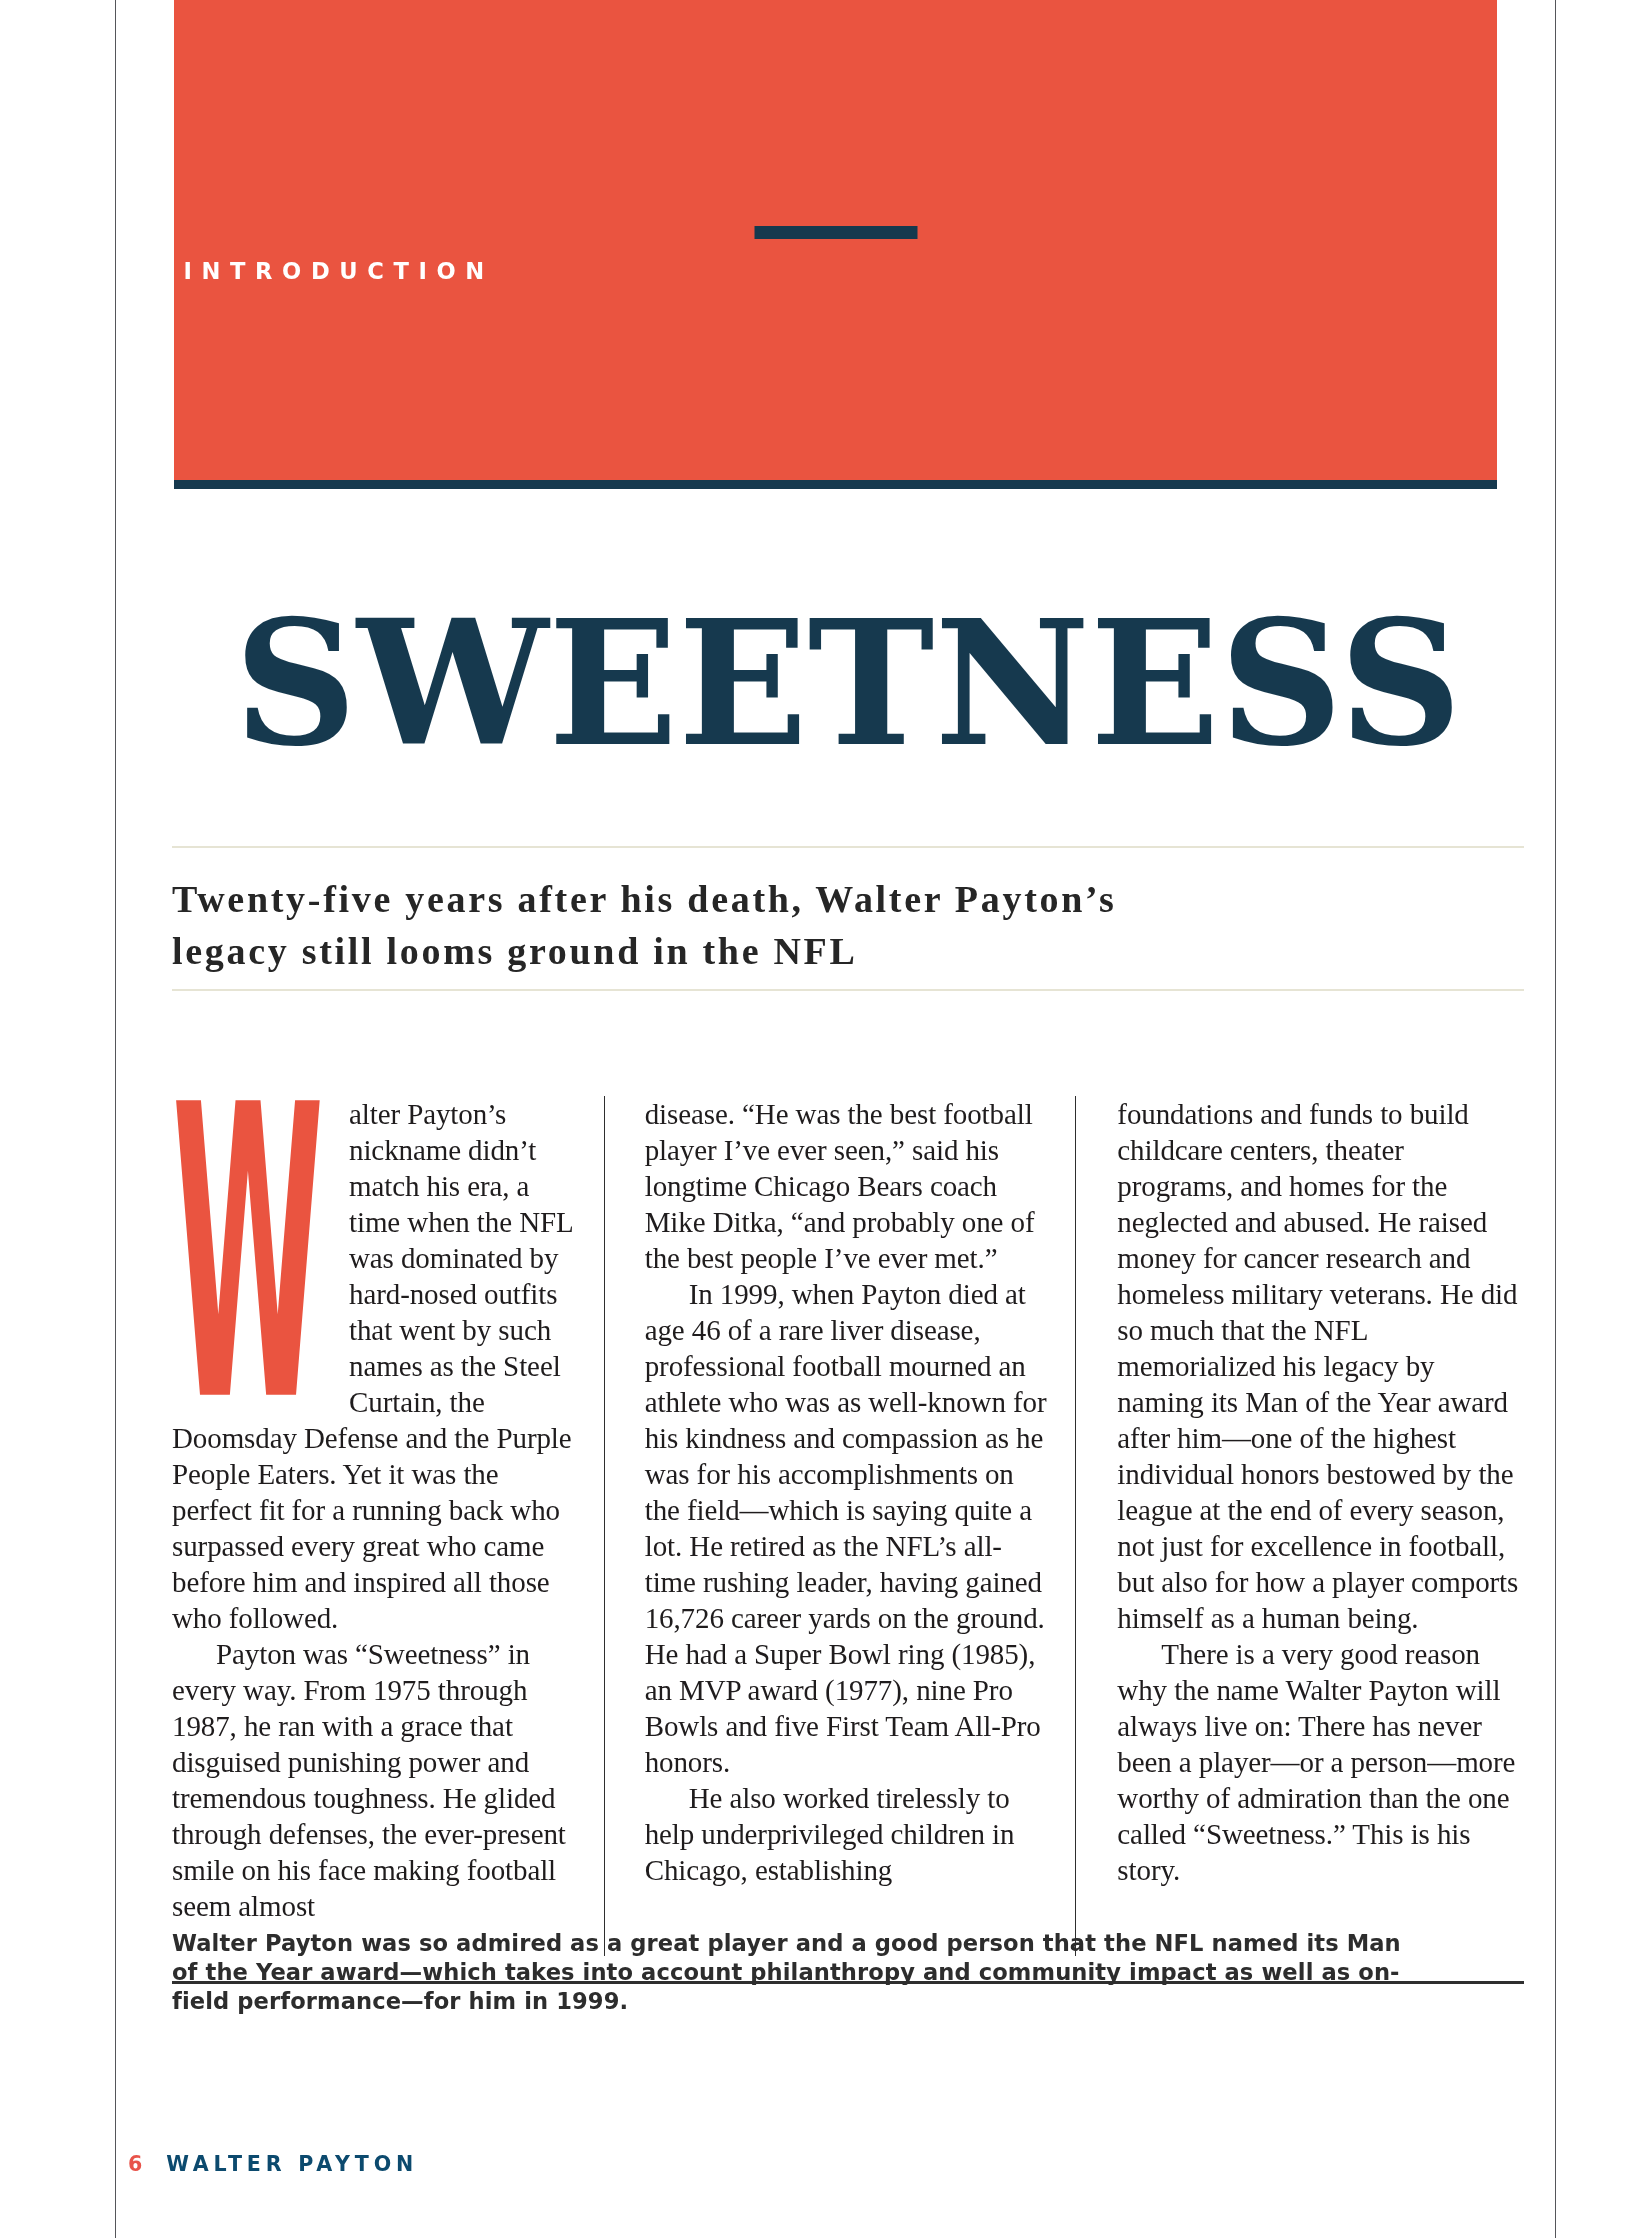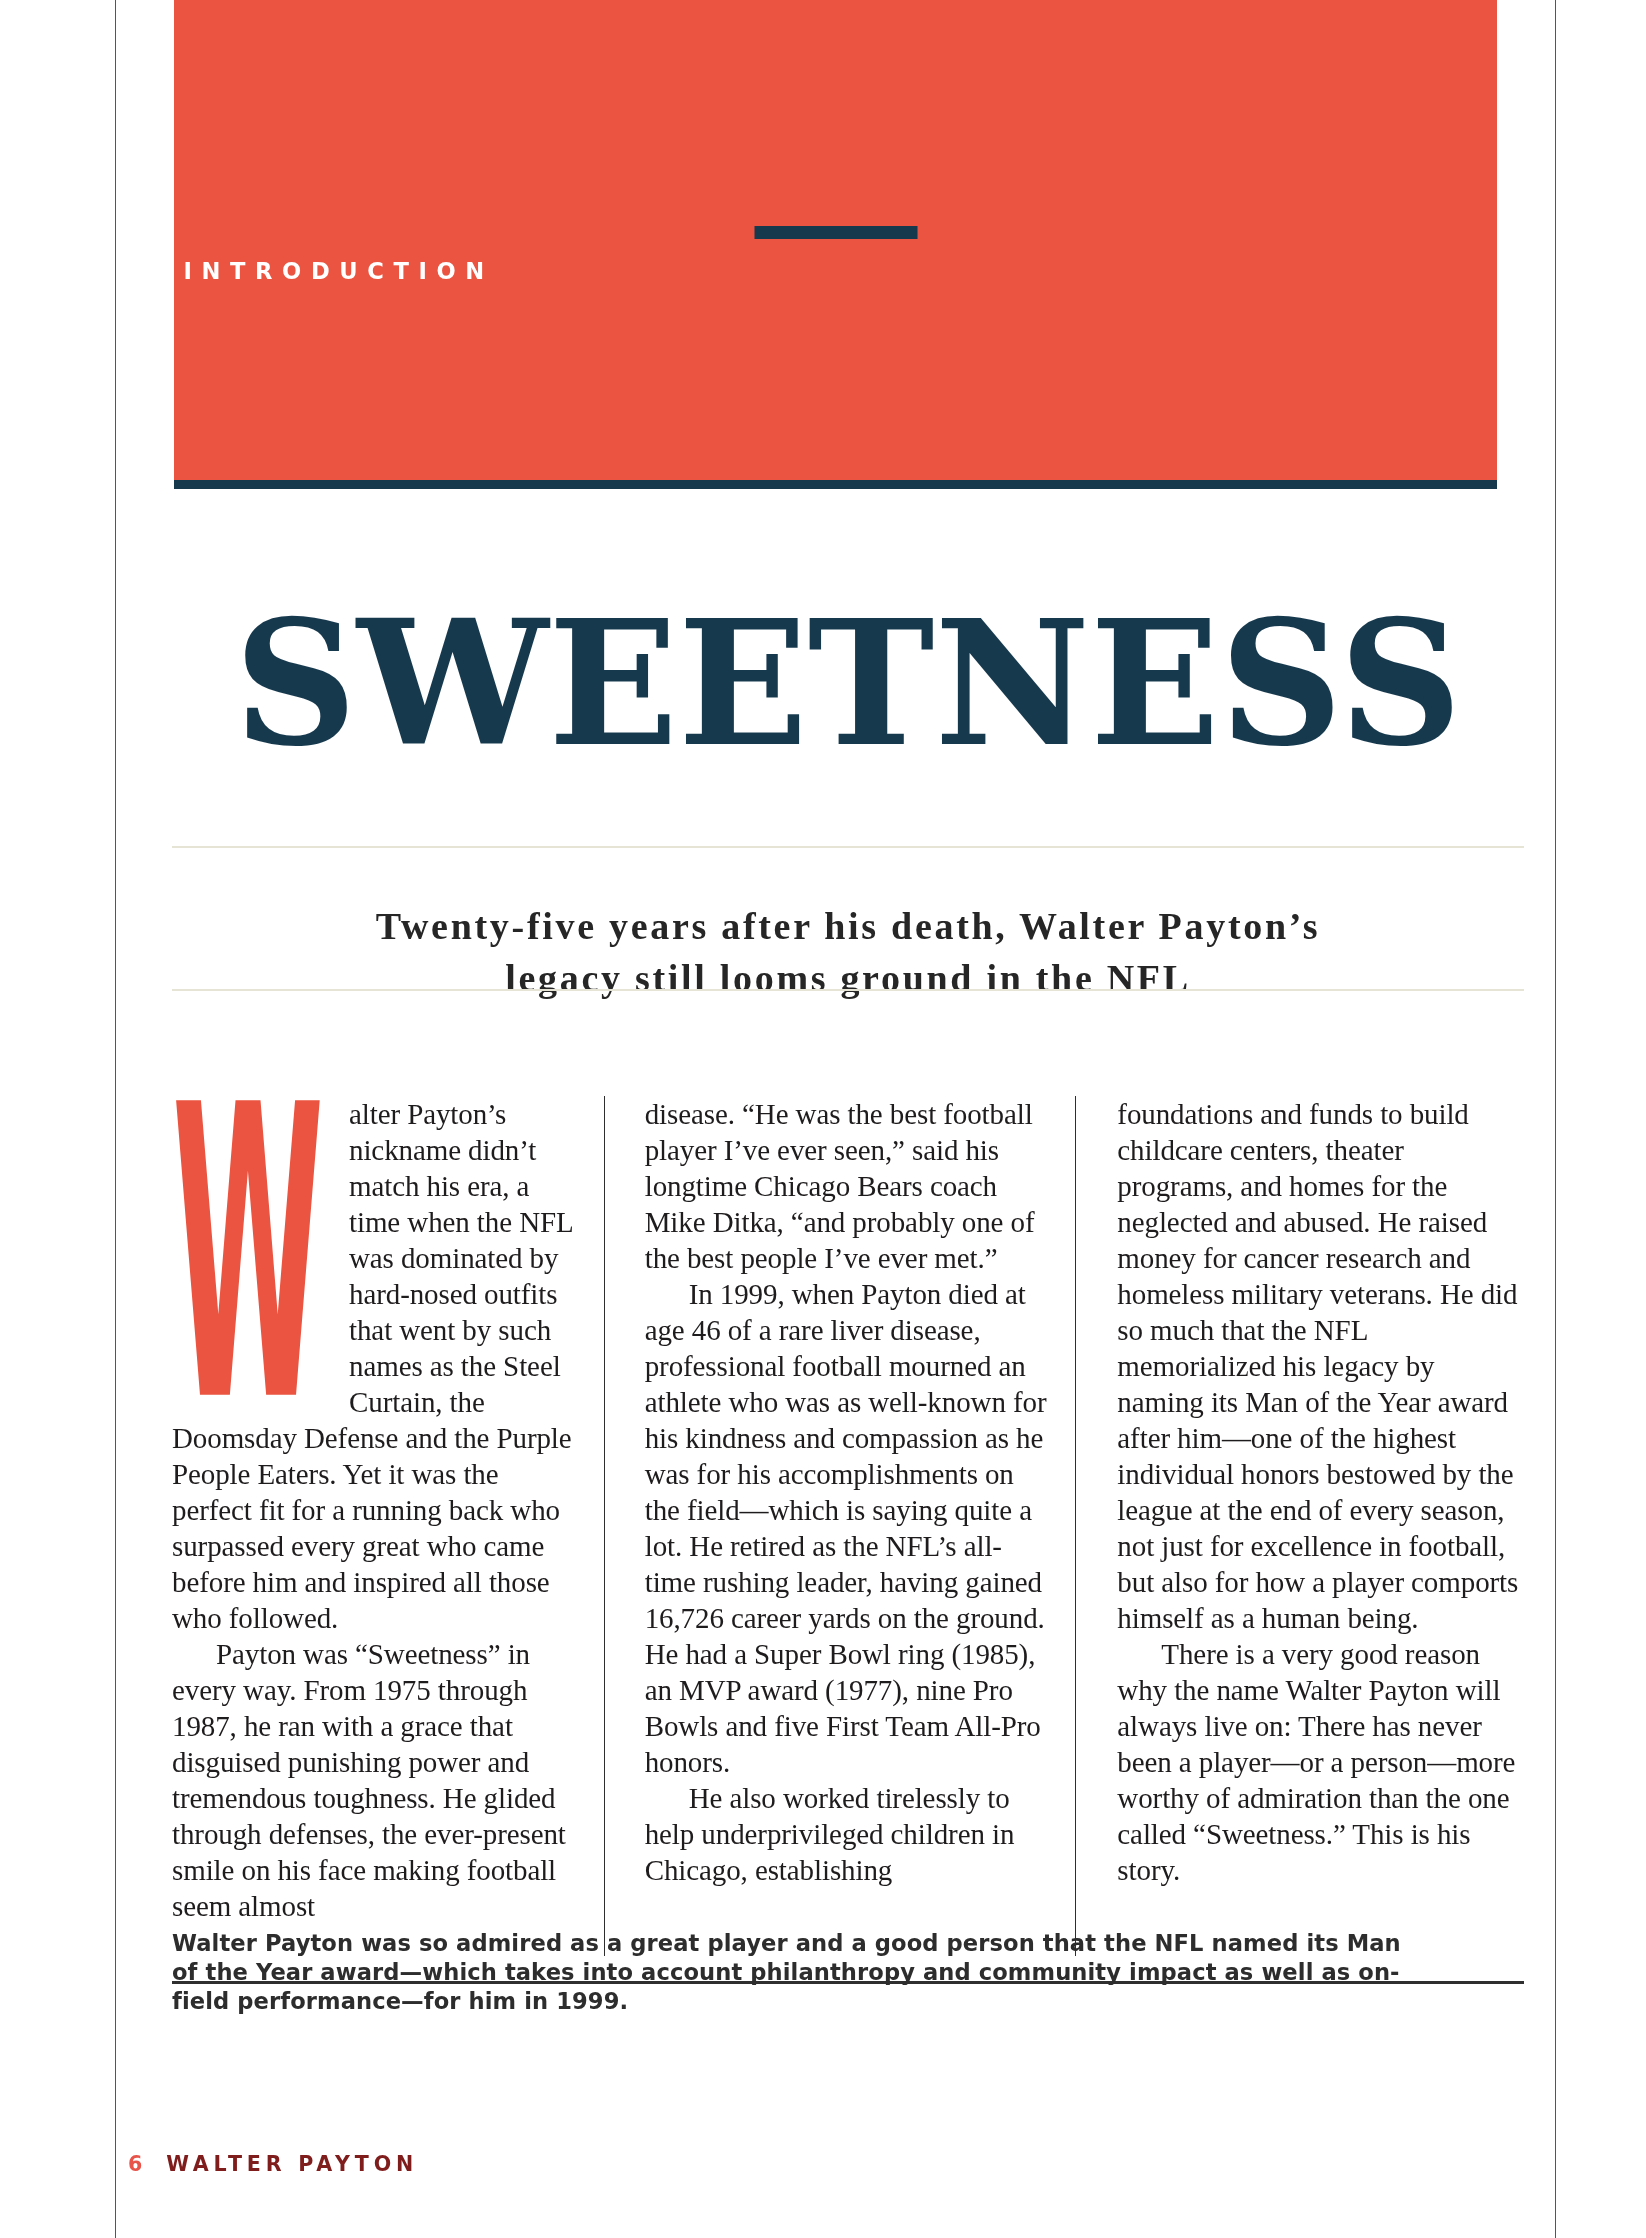--- a/index.html
+++ b/index.html
@@ -31,21 +31,21 @@
   .title-svg { display:block; margin:0 auto; overflow:visible; }
   .title-svg text {
     font-family:"DejaVu Serif", serif; font-weight:bold; font-size:250px; fill:#16394E;
   }
 
   
   .deck-rule { position:absolute; left:172px; width:1352px; height:2.1px; background:#E6E4D4; }
   .deck-rule.top { top:846px; }
   .deck-rule.bottom { top:989px; }
   .deck {
-    position:absolute; left:172px; top:900px; width:1352px; text-align:center;
+    position:absolute; left:172px; top:873px; width:1352px; 
     font-family:"Liberation Serif", serif; font-weight:bold; color:#262626;
     font-size:38px; line-height:52px; letter-spacing:2.7px;
   }
 
   
   .body-cols {
     position:absolute; left:172px; top:1096px; width:1352px;
     display:flex; column-gap:66px;
   }
   .col { flex:1 1 0; min-width:0; }
@@ -75,21 +75,21 @@
     font-size:22.6px; line-height:29px; letter-spacing:0.1px;
   }
 
   
   .folio {
     position:absolute; left:128px; top:2152px;
     font-family:"DejaVu Sans", sans-serif; font-weight:bold; font-size:20.6px;
     letter-spacing:4.8px; white-space:nowrap;
   }
   .folio .page-num { color:#E8534A; margin-right:19px; }
-  .folio .running-title { color:#7f1d1d; }
+  .folio .running-title { color:#0c4a6e; }
 </style>
 </head>
 <body>
 
 <div class="page">
 
   <div class="edge-line left"></div>
   <div class="edge-line right"></div>
 
   <div class="hero">

